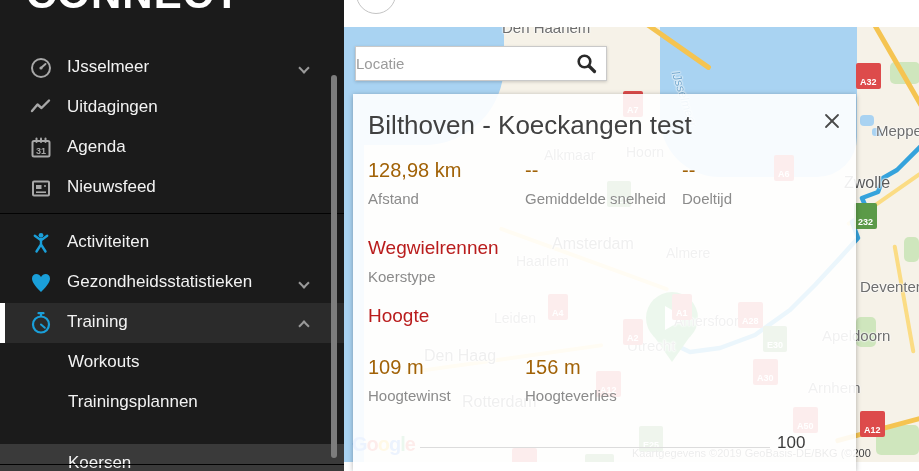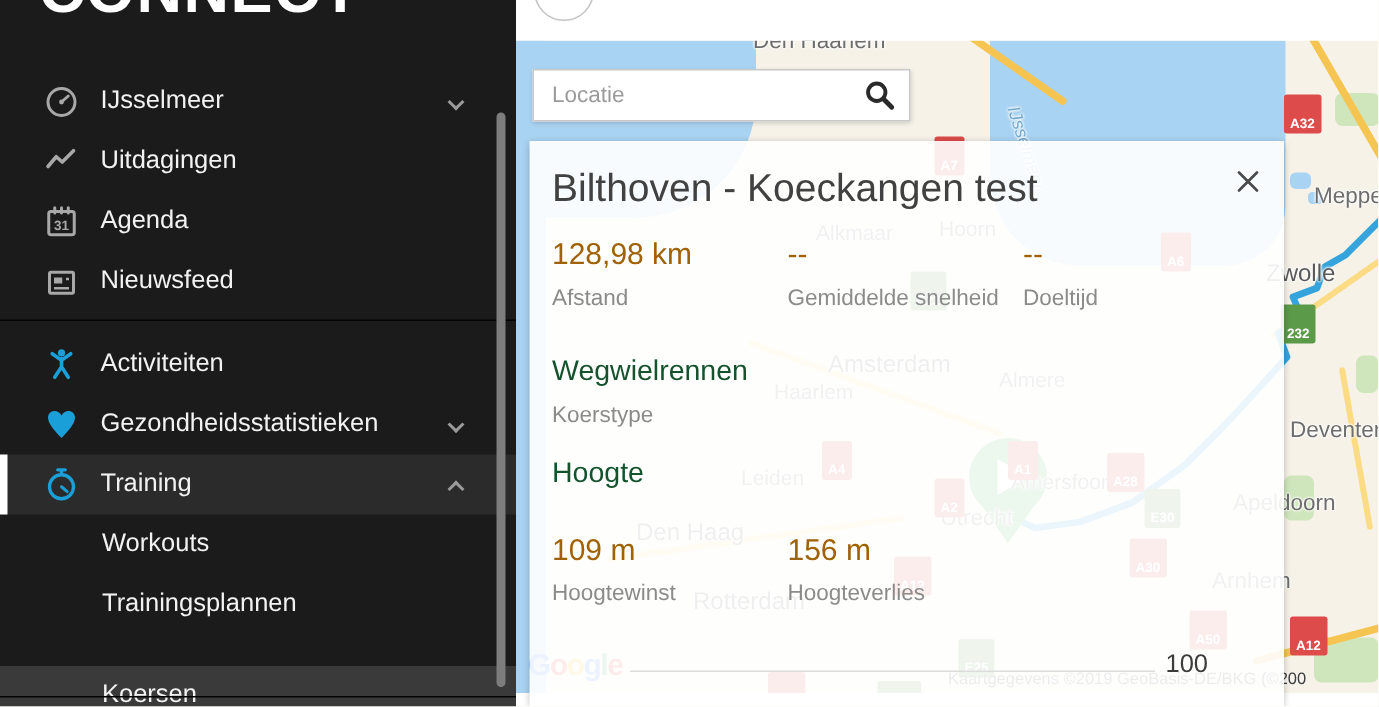--- a/index.html
+++ b/index.html
@@ -40,31 +40,31 @@
   .map-label.big { font-size:16px; color:#5a5a5a; }
   .map-label.water-lbl { color:#74a9cf; font-style:italic; font-size:12px; transform:rotate(72deg); transform-origin:left top; }
   .shield { position:absolute; font-size:9px; font-weight:bold; color:#fff; background:#dd4b4b; padding:14px 4px 2px 4px; border-radius:2px; line-height:10px; }
   .shield.green-sh { background:#5b9a48; }
   .route-svg, .pin-svg { position:absolute; pointer-events:none; }
   .google-logo { position:absolute; left:8px; top:406px; font-size:20px; font-weight:bold; letter-spacing:-1px; }
   .attrib { position:absolute; left:288px; top:420px; font-size:11px; color:#3d3d3d; white-space:nowrap; text-shadow:0 0 2px #fff; }
 
   
   .searchbox { position:absolute; left:11px; top:46px; width:252px; height:35px; background:#fff; border:1px solid #c9c9c9; z-index:10; box-shadow:0 1px 3px rgba(0,0,0,.18); }
-  .searchbox input { position:absolute; left:0; top:0; width:210px; height:100%; border:none; outline:none; padding-left:12px; font-size:15px; color:#555; font-family:"Liberation Sans",sans-serif; background:transparent; }
+  .searchbox input { position:absolute; left:0; top:0; width:210px; height:100%; border:none; outline:none; font-size:15px; color:#555; font-family:"Liberation Sans",sans-serif; background:transparent; }
   .searchbox input::placeholder { color:#9b9b9b; }
   .search-btn { position:absolute; right:6px; top:5px; width:26px; height:26px; background:transparent; border:none; cursor:pointer; }
 
   
   .panel { position:absolute; left:9px; top:94px; width:503px; height:377px; background:rgba(255,255,255,0.9); z-index:15; box-shadow:0 1px 5px rgba(0,0,0,.3); }
   .panel-title { position:absolute; left:15px; top:16px; font-size:26px; color:#414141; }
   .close-btn { position:absolute; right:14px; top:18px; width:20px; height:20px; background:transparent; border:none; cursor:pointer; }
   .stat-val { position:absolute; font-size:20px; color:#a16207; }
   .stat-lbl { position:absolute; font-size:15px; color:#8b8b8b; }
-  .section-val { position:absolute; font-size:19px; color:#14532d; }
+  .section-val { position:absolute; font-size:19px; color:#b91c1c; }
   .scale-line { position:absolute; left:67px; top:353px; width:350px; height:1px; background:#dcdcdc; }
   .scale-num { position:absolute; left:424px; top:339px; font-size:17px; color:#3c3c3c; }
 </style>
 </head>
 <body>
 
 <div class="app">
 
   <div class="sidebar">
     <div class="logo">CONNECT</div>

